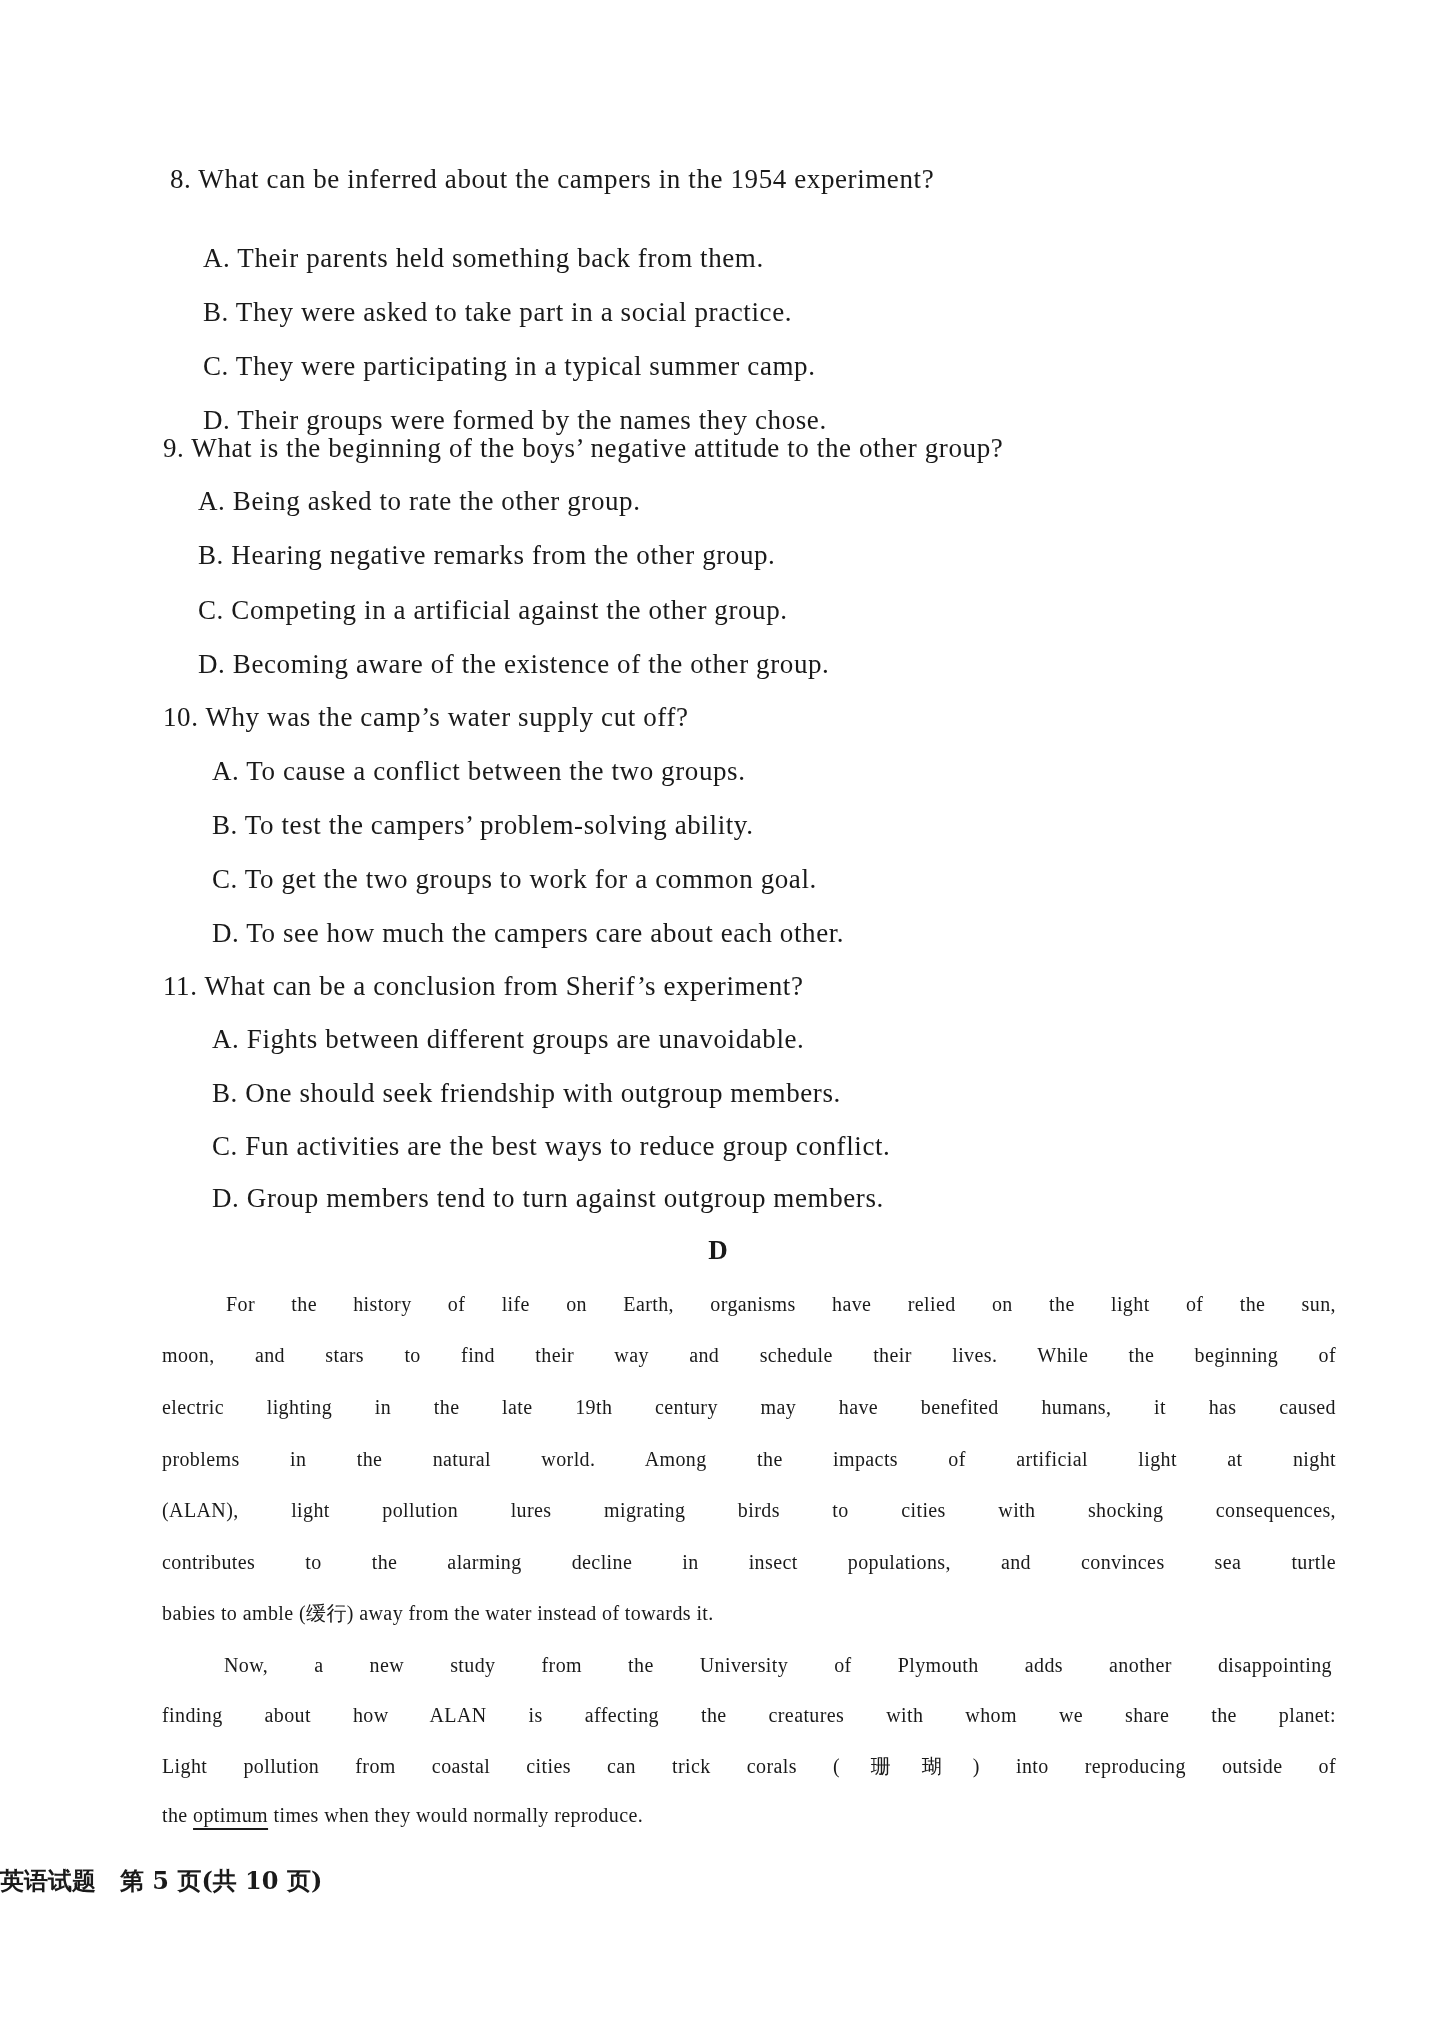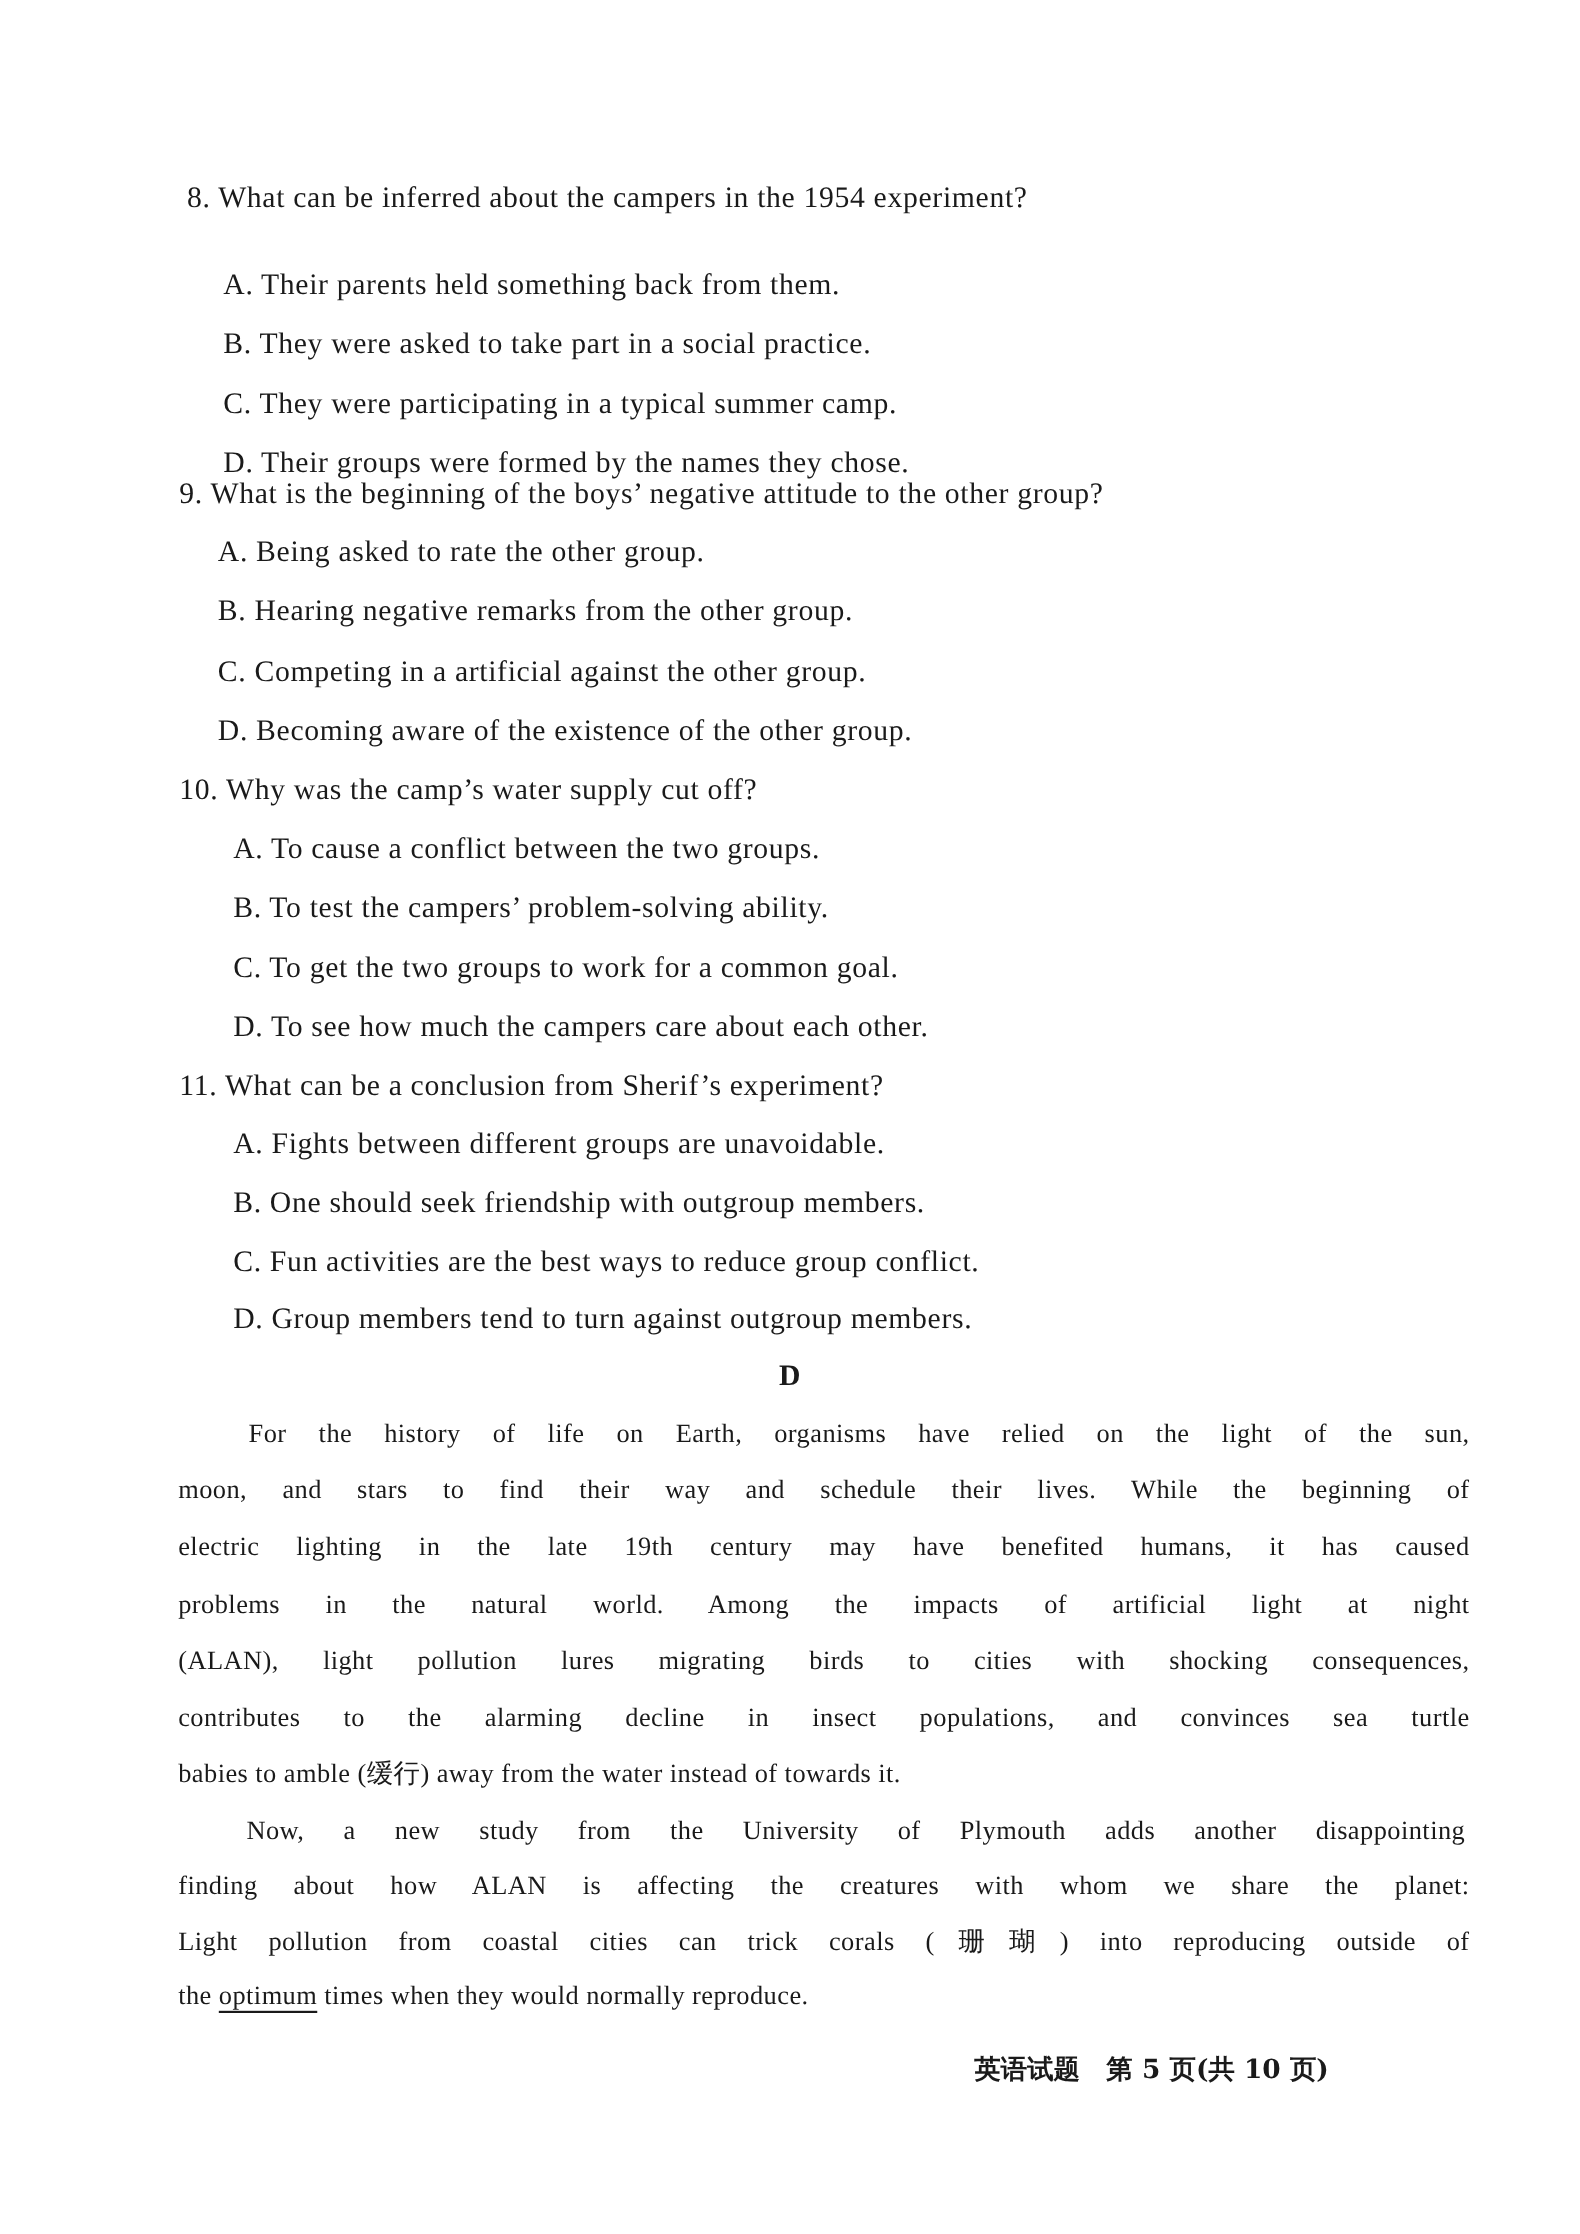--- a/index.html
+++ b/index.html
@@ -5,24 +5,24 @@
   html, body { margin:0; padding:0; background:#fff; }
   body { width:1436px; height:2031px; position:relative; overflow:hidden;
          font-family:"Liberation Serif","DejaVu Serif",serif; color:#1a1a1a; }
   .ln { position:absolute; white-space:nowrap; font-size:27px; line-height:34px; letter-spacing:0.6px; }
   .q { left:170px; }
   .q2 { left:163px; }
   .opt { left:203px;margin-top:27px; }
   .opt2 { left:198px; }
   .opt3 { left:212px; }
   .heading { position:absolute; left:0; width:1436px; text-align:center; font-weight:bold; font-size:27px; line-height:34px; }
-  .para { position:absolute; left:162px; width:1174px; font-size:24px; line-height:34px; letter-spacing:0.4px; text-align:justify; text-align-last:justify; white-space:nowrap; }
+  .para { position:absolute; left:162px; width:1174px; font-size:20px; line-height:34px; letter-spacing:0.4px; text-align:justify; text-align-last:justify; white-space:nowrap; }
   .para.last { text-align-last:left; }
   .u { text-decoration:underline; text-underline-offset:6px; }
-  .footer { position:absolute; left:0; width:1208px; text-align:right; font-size:24px; line-height:30px; font-weight:bold; font-family:"DejaVu Serif",serif; }
+  .footer { position:absolute; left:0; width:1208px; text-align:left; font-size:24px; line-height:30px; font-weight:bold; font-family:"DejaVu Serif",serif; }
 </style>
 </head>
 <body>
 
 <div class="ln q" style="top:162px"><span>8.</span> <span>What can be inferred about the campers in the 1954 experiment?</span></div>
 <div class="ln opt" style="top:214px">A. Their parents held something back from them.</div>
 <div class="ln opt" style="top:268px">B. They were asked to take part in a social practice.</div>
 <div class="ln opt" style="top:322px">C. They were participating in a typical summer camp.</div>
 <div class="ln opt" style="top:376px">D. Their groups were formed by the names they chose.</div>
 

